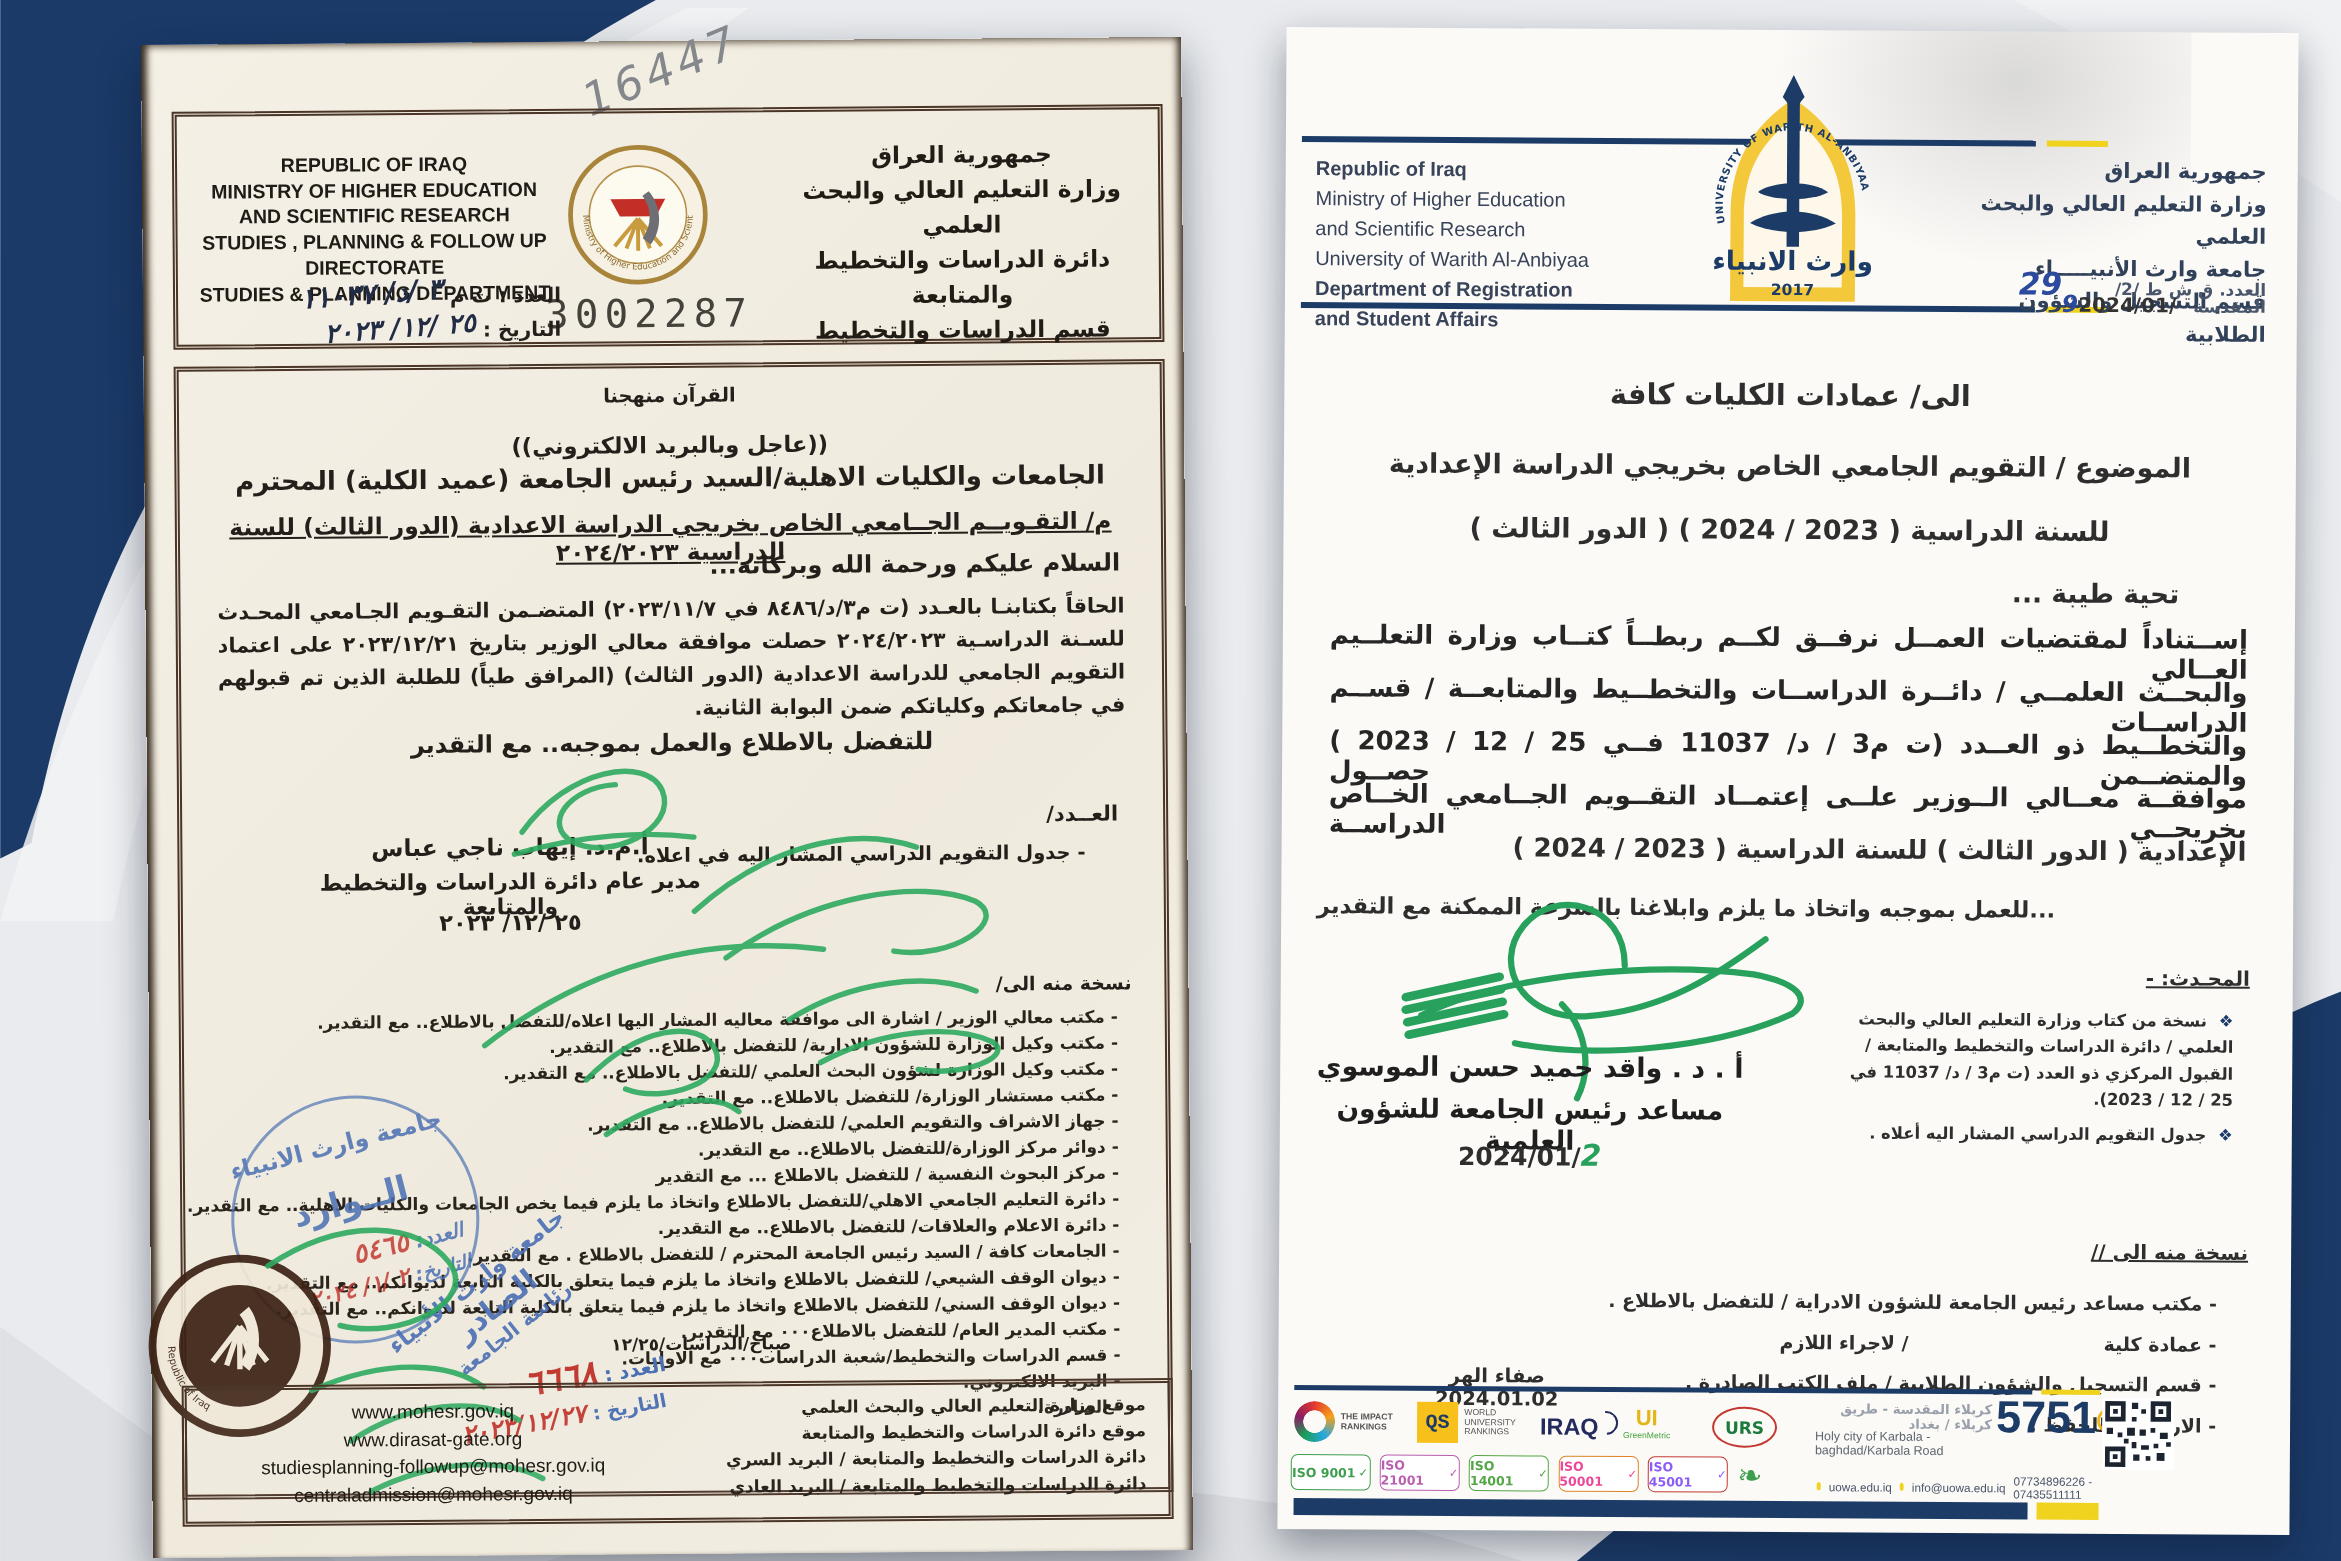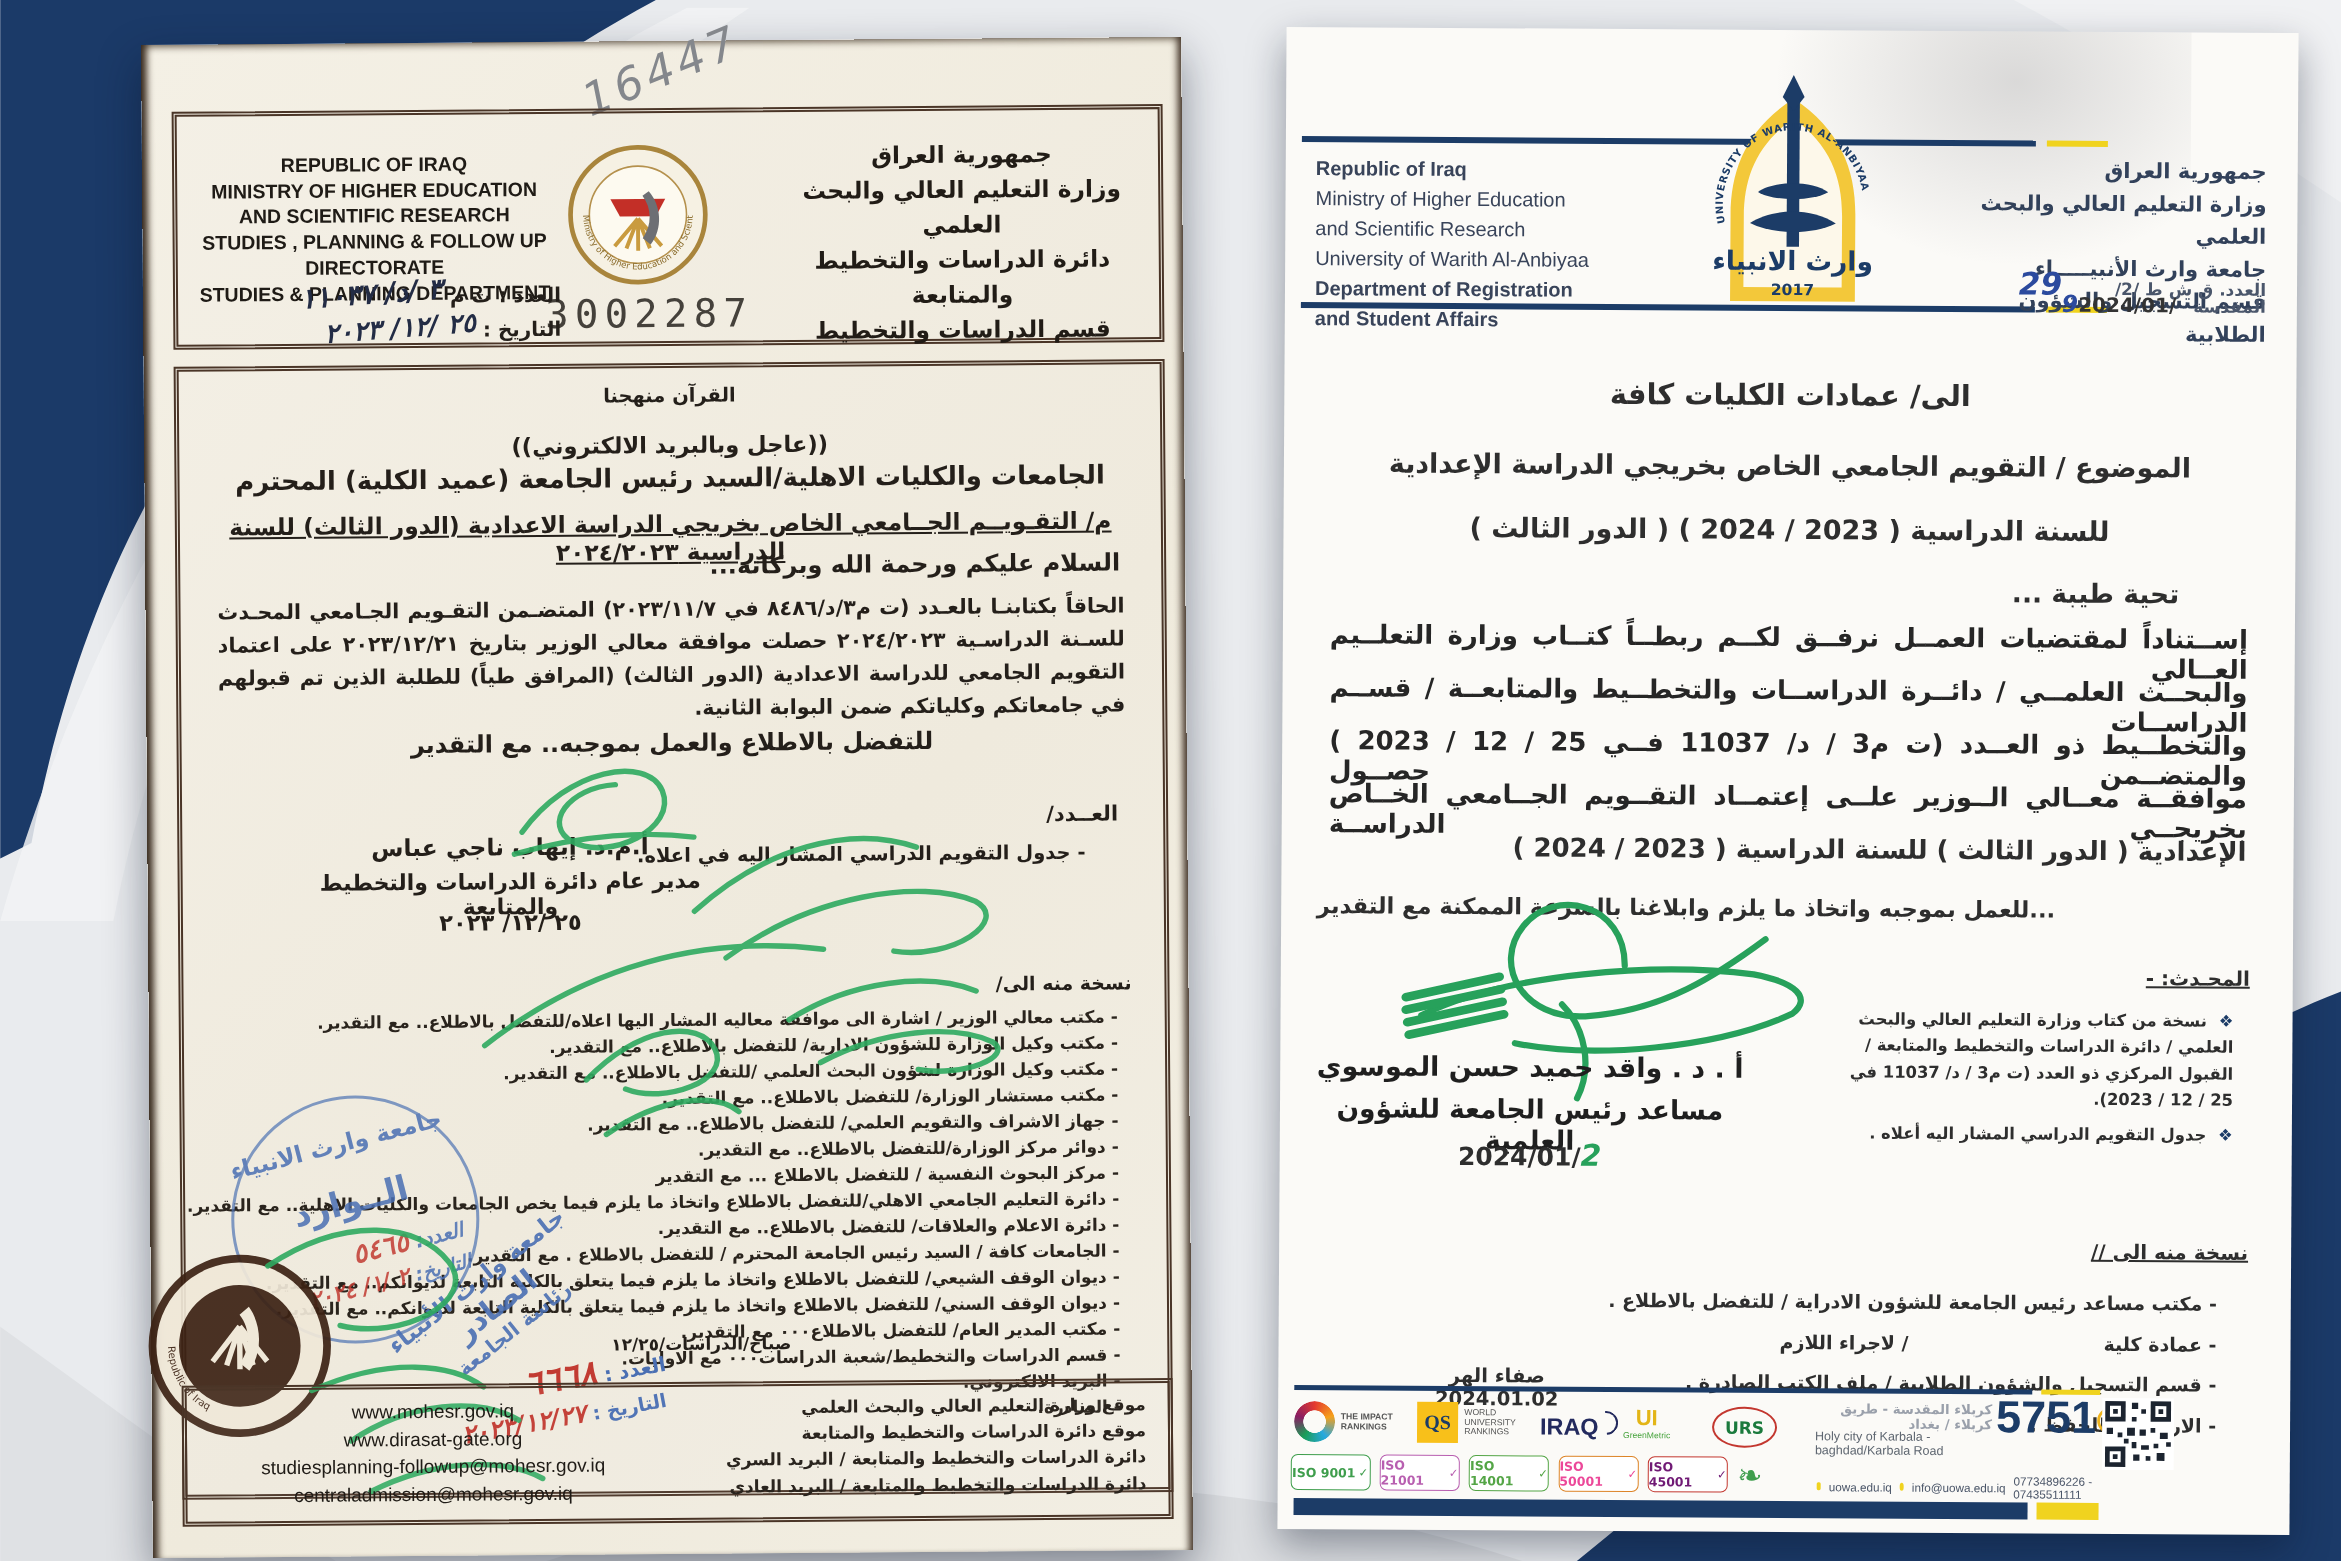--- a/index.html
+++ b/index.html
@@ -23,21 +23,21 @@
   .greenhand{color:#27a15b;font-style:italic;font-weight:700}
   
   .doc-right{left:1282px;top:30px;width:1012px;height:1502px;background:#fbfaf7;transform:rotate(.35deg);box-shadow:0 15.6px 39px rgba(10,20,40,.4);color:#2e2e2e}
   .nrule{height:5.5px;background:#1c3c67}
   .yrule{height:5.5px;background:#f0d31f}
   .reng{font-family:"Liberation Sans",sans-serif;color:#39445a;font-size:20px;line-height:1.5}
   .rarab{font-weight:700;color:#32415a;font-size:21px;line-height:1.55}
   .jline{direction:rtl;text-align:justify;text-align-last:justify;font-weight:700;font-size:26px;color:#262626}
   .isobadge{width:78px;height:34px;border:1.6px solid;border-radius:7px;display:flex;align-items:center;justify-content:center;font-weight:700;font-size:12.5px;background:#fff}
   .isobadge .chk{font-size:11.7px;margin-left:3.1px}
-  .iso0{border-color:#3f9e4d;color:#3f9e4d}.iso1{border-color:#b85fb0;color:#b85fb0}.iso2{border-color:#54a546;color:#54a546}.iso3{border-color:#dd8427;color:#ec4899}.iso4{border-color:#c3372f;color:#701a75}
+  .iso0{border-color:#3f9e4d;color:#3f9e4d}.iso1{border-color:#b85fb0;color:#b85fb0}.iso2{border-color:#54a546;color:#54a546}.iso3{border-color:#dd8427;color:#ec4899}.iso4{border-color:#c3372f;color:#8b5cf6}
   .tiny{font-size:8.6px;line-height:1.15;color:#555;font-family:"Liberation Sans",sans-serif}
 </style>
 </head>
 <body>
 
 <svg class="abs bgsvg" viewBox="0 0 3000 2000">
   <rect width="3000" height="2000" fill="#e9ebee"></rect>
   <path d="M0 0 L840 0 C560 150 330 380 190 640 C120 770 70 920 40 1080 L0 1100 Z" fill="#1b3a68"></path>
   <path d="M0 1180 C80 900 220 600 430 360 C560 215 710 95 880 10 L960 10 C770 135 590 285 450 470 C310 660 200 900 145 1180 Z" fill="#f2f3f5" opacity=".85"></path>
   <path d="M3000 1270 C2870 1320 2740 1400 2600 1510 C2430 1650 2230 1830 2020 2000 L3000 2000 Z" fill="#1b3a68"></path>
@@ -289,21 +289,21 @@
   <div class="abs ctr b" style="left:117px;top:1336px;width:203px;font-size:19.5px">صفاء الهر  2024.01.02</div>
 
   <div class="abs nrule" style="left:15.6px;top:1358px;width:738px;height:4.7px"></div>
   <div class="abs yrule" style="left:763px;top:1358px;width:59px;height:4.7px"></div>
 
   <div class="abs" style="left:15.6px;top:1374px;display:flex;align-items:center;gap:6.2px">
     <div style="width:41px;height:41px;border-radius:50%;background:conic-gradient(#e4392f,#f6a01a,#27a8e0,#1b9d58,#8a1d62,#e4392f);-webkit-mask:radial-gradient(circle,transparent 38%,#000 40%);mask:radial-gradient(circle,transparent 38%,#000 40%)"></div>
     <div class="tiny b" style="width:59px">THE IMPACT RANKINGS</div>
   </div>
   <div class="abs" style="left:139px;top:1374px;display:flex;align-items:center;gap:6.2px">
-    <div style="width:41px;height:41px;background:#f8c01a;color:#1c3c67;font-weight:800;font-size:20px;display:flex;align-items:center;justify-content:center;font-family:Liberation Serif, serif">QS</div>
+    <div style="width:41px;height:41px;background:#f8c01a;color:#1c3c67;font-weight:800;font-size:20px;display:flex;align-items:center;justify-content:center;font-family:Liberation Mono, monospace">QS</div>
     <div class="tiny" style="width:62px">WORLD UNIVERSITY RANKINGS</div>
   </div>
   <div class="abs" style="left:262px;top:1382px;font-family:'Liberation Sans',sans-serif;font-weight:700;font-size:23.4px;color:#232a5e">
     <span>IRAQ</span><span style="display:inline-block;width:20px;height:20px;border:2.3px solid #232a5e;border-left-color:transparent;border-bottom-color:transparent;border-radius:50%;transform:rotate(40deg);margin-left:-4.7px"></span>
   </div>
   <div class="abs" style="left:345px;top:1376px;text-align:center">
     <div style="font-weight:800;font-size:22px;color:#e3b517;font-family:'Liberation Sans',sans-serif">UI</div>
     <div class="tiny" style="color:#46a33c">GreenMetric</div>
   </div>
   <div class="abs" style="left:434px;top:1377px;width:61px;height:37px;border:2.3px solid #c3372f;border-radius:50%;display:flex;align-items:center;justify-content:center;color:#1b7a3d;font-weight:800;font-size:17px">

